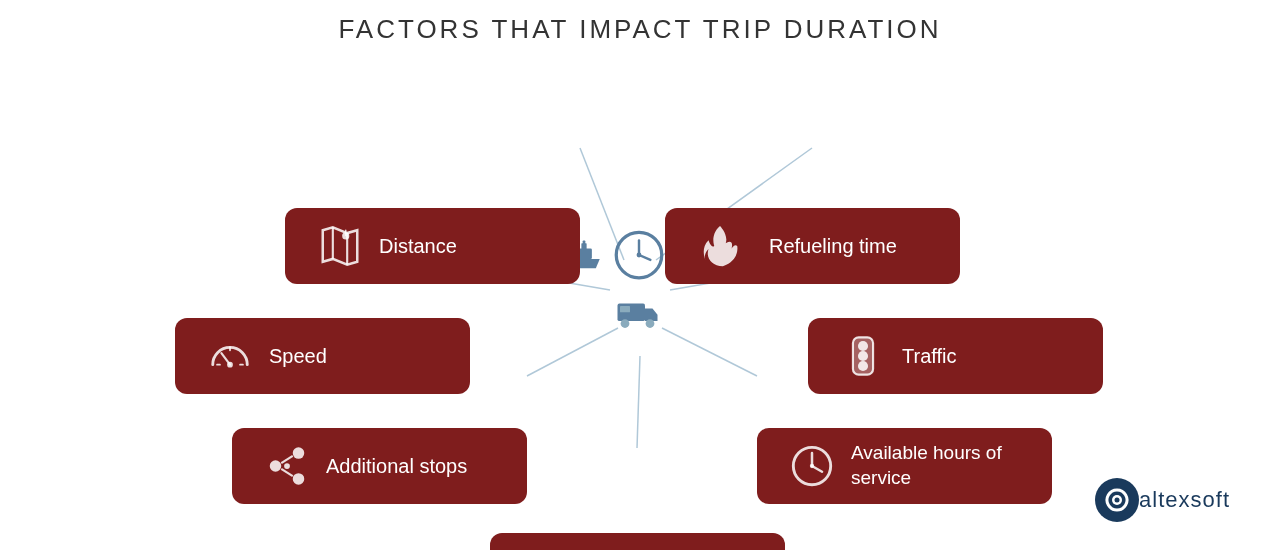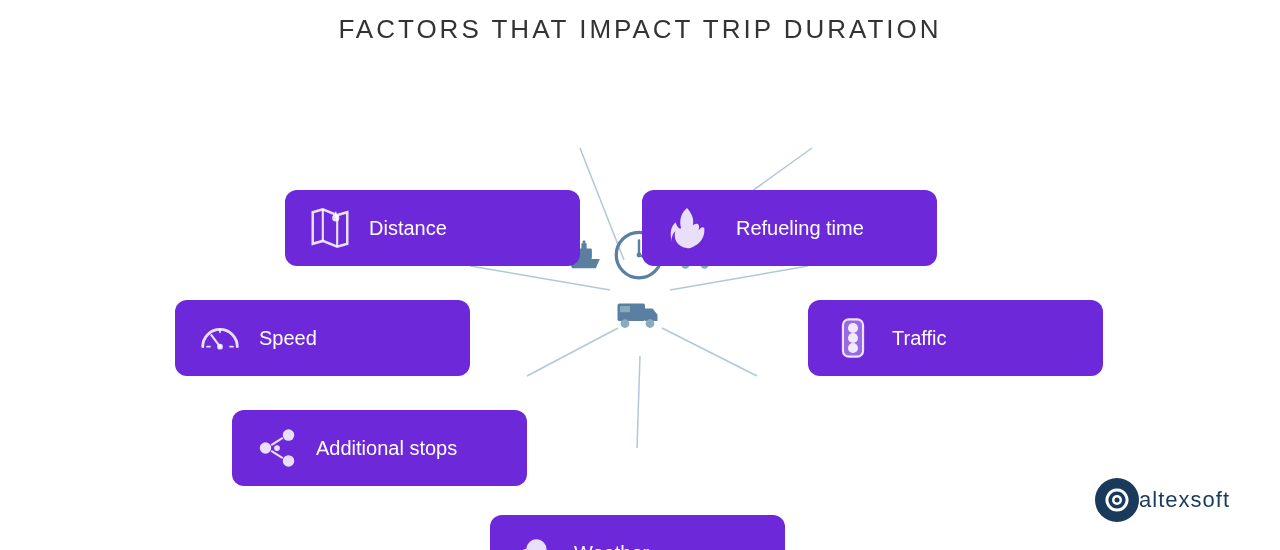--- a/index.html
+++ b/index.html
@@ -24,27 +24,28 @@
     .diagram-area {
       position: absolute;
       top: 80px;
       left: 0;
       right: 0;
       bottom: 0;
     }
 
     .factor-card {
       position: absolute;
-      background: #6d28d9;
+      background: #7f1d1d;
       border-radius: 12px;
       display: flex;
       align-items: center;
       color: white;
       gap: 14px;
-      padding: 0 24px 0 20px;
+      padding: 0 24px 0 30px;
+      margin-top: 18px;
     }
 
     .factor-card .icon-wrap {
       font-size: 38px;
       min-width: 50px;
       display: flex;
       align-items: center;
       justify-content: center;
       color: rgba(255,255,255,0.85);
     }
@@ -201,21 +202,21 @@
         <path d="M8 10 L22 6 L42 14 L56 10 L56 54 L42 58 L22 50 L8 54 Z" fill="none" stroke="rgba(255,255,255,0.85)" stroke-width="3.5"></path>
         <line x1="22" y1="6" x2="22" y2="50" stroke="rgba(255,255,255,0.85)" stroke-width="3"></line>
         <line x1="42" y1="14" x2="42" y2="58" stroke="rgba(255,255,255,0.85)" stroke-width="3"></line>
         <circle cx="40" cy="18" r="5" fill="rgba(255,255,255,0.85)"></circle>
         <path d="M40 12 Q40 6 40 18" fill="none" stroke="rgba(255,255,255,0.85)" stroke-width="2"></path>
       </svg>
     </div>
     <span class="label">Distance</span>
   </div>
 
-  <div class="factor-card" style="left:642px;top:110px;width:295px;height:76px;gap:24px;">
+  <div class="factor-card" style="left:665px;top:110px;width:295px;height:76px;gap:24px;">
     <div class="icon-wrap">
       <svg class="svg-icon" viewBox="0 0 64 64">
         <path d="M32 4 C32 4 44 16 40 28 C40 28 52 20 48 36 C48 36 52 28 56 32 C56 32 60 52 36 60 C20 60 12 48 16 36 C16 36 8 44 12 52 C12 52 4 36 16 24 C16 24 20 36 24 32 C24 32 18 16 32 4 Z" fill="rgba(255,255,255,0.85)"></path>
       </svg>
     </div>
     <span class="label">Refueling time</span>
   </div>
 
   <div class="factor-card" style="left:175px;top:220px;width:295px;height:76px;">
     <div class="icon-wrap">
@@ -250,20 +251,33 @@
         <circle cx="48" cy="50" r="8" fill="rgba(255,255,255,0.85)"></circle>
         <circle cx="16" cy="32" r="8" fill="rgba(255,255,255,0.85)"></circle>
         <line x1="24" y1="28" x2="40" y2="18" stroke="rgba(255,255,255,0.85)" stroke-width="3"></line>
         <line x1="24" y1="36" x2="40" y2="46" stroke="rgba(255,255,255,0.85)" stroke-width="3"></line>
         <circle cx="32" cy="32" r="4" fill="rgba(255,255,255,0.85)"></circle>
       </svg>
     </div>
     <span class="label">Additional stops</span>
   </div>
 
+  <div class="factor-card" style="left:757px;top:330px;width:295px;height:76px;">
+    <div class="icon-wrap">
+      <svg class="svg-icon" viewBox="0 0 64 64">
+        <circle cx="32" cy="32" r="26" fill="none" stroke="rgba(255,255,255,0.85)" stroke-width="4"></circle>
+        <line x1="32" y1="32" x2="32" y2="14" stroke="rgba(255,255,255,0.85)" stroke-width="3.5" stroke-linecap="round"></line>
+        <line x1="32" y1="32" x2="46" y2="40" stroke="rgba(255,255,255,0.85)" stroke-width="3.5" stroke-linecap="round"></line>
+        <circle cx="32" cy="32" r="3" fill="rgba(255,255,255,0.85)"></circle>
+      </svg>
+    </div>
+    <div style="display:flex;flex-direction:column;justify-content:center;">
+      <span class="label" style="line-height:1.3;font-size:19px;">Available hours of service</span>
+    </div>
+  </div>
 
   <div class="factor-card" style="left:490px;top:435px;width:295px;height:76px;">
     <div class="icon-wrap">
       <svg class="svg-icon" viewBox="0 0 64 64">
         <path d="M48 28 A14 14 0 0 0 20 26 A10 10 0 0 0 22 46 L44 46 A12 12 0 0 0 48 28 Z" fill="rgba(255,255,255,0.85)"></path>
         <polyline points="34,46 28,54 34,52 30,62" fill="none" stroke="rgba(255,255,255,0.85)" stroke-width="3" stroke-linecap="round" stroke-linejoin="round"></polyline>
       </svg>
     </div>
     <span class="label">Weather</span>
   </div>

